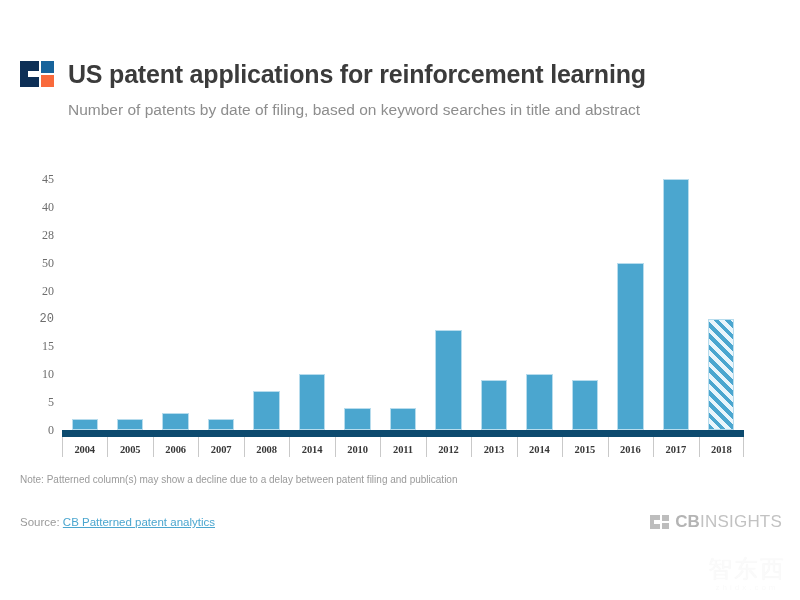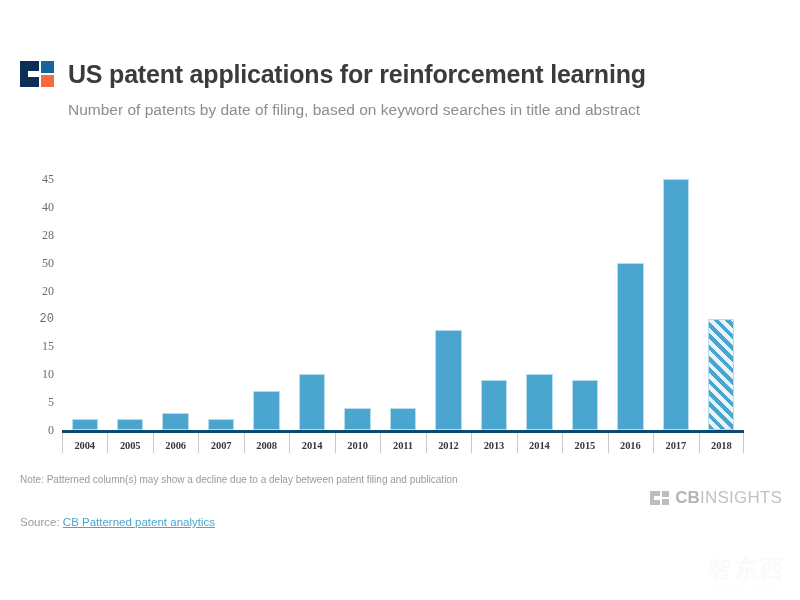--- a/index.html
+++ b/index.html
@@ -150,21 +150,21 @@
       );
   }
 
   
   .x-axis {
     position: absolute;
     left: 42px;
     top: 262px;
     width: 682px;
     height: 24px;
-    border-top: 3px solid #0c4a6e;
+    border-top: 7px solid #0c4a6e;
   }
   .x-slots {
     position: absolute;
     left: 0; top: 0;
     width: 100%;
     height: 24px;
     display: flex;
   }
   .x-slot {
     flex: 1 1 0;
@@ -216,21 +216,21 @@
     white-space: nowrap;
   }
   .source a {
     color: #4ba6cf;
     text-decoration: underline;
   }
 
   .footer-brand {
     position: absolute;
     right: 18px;
-    top: 488px;
+    top: 512px;
     display: flex;
     align-items: center;
     height: 20px;
   }
   .footer-brand .fb-mark {
     width: 19px;
     height: 14px;
     position: relative;
     margin-right: 6px;
     flex: 0 0 19px;

